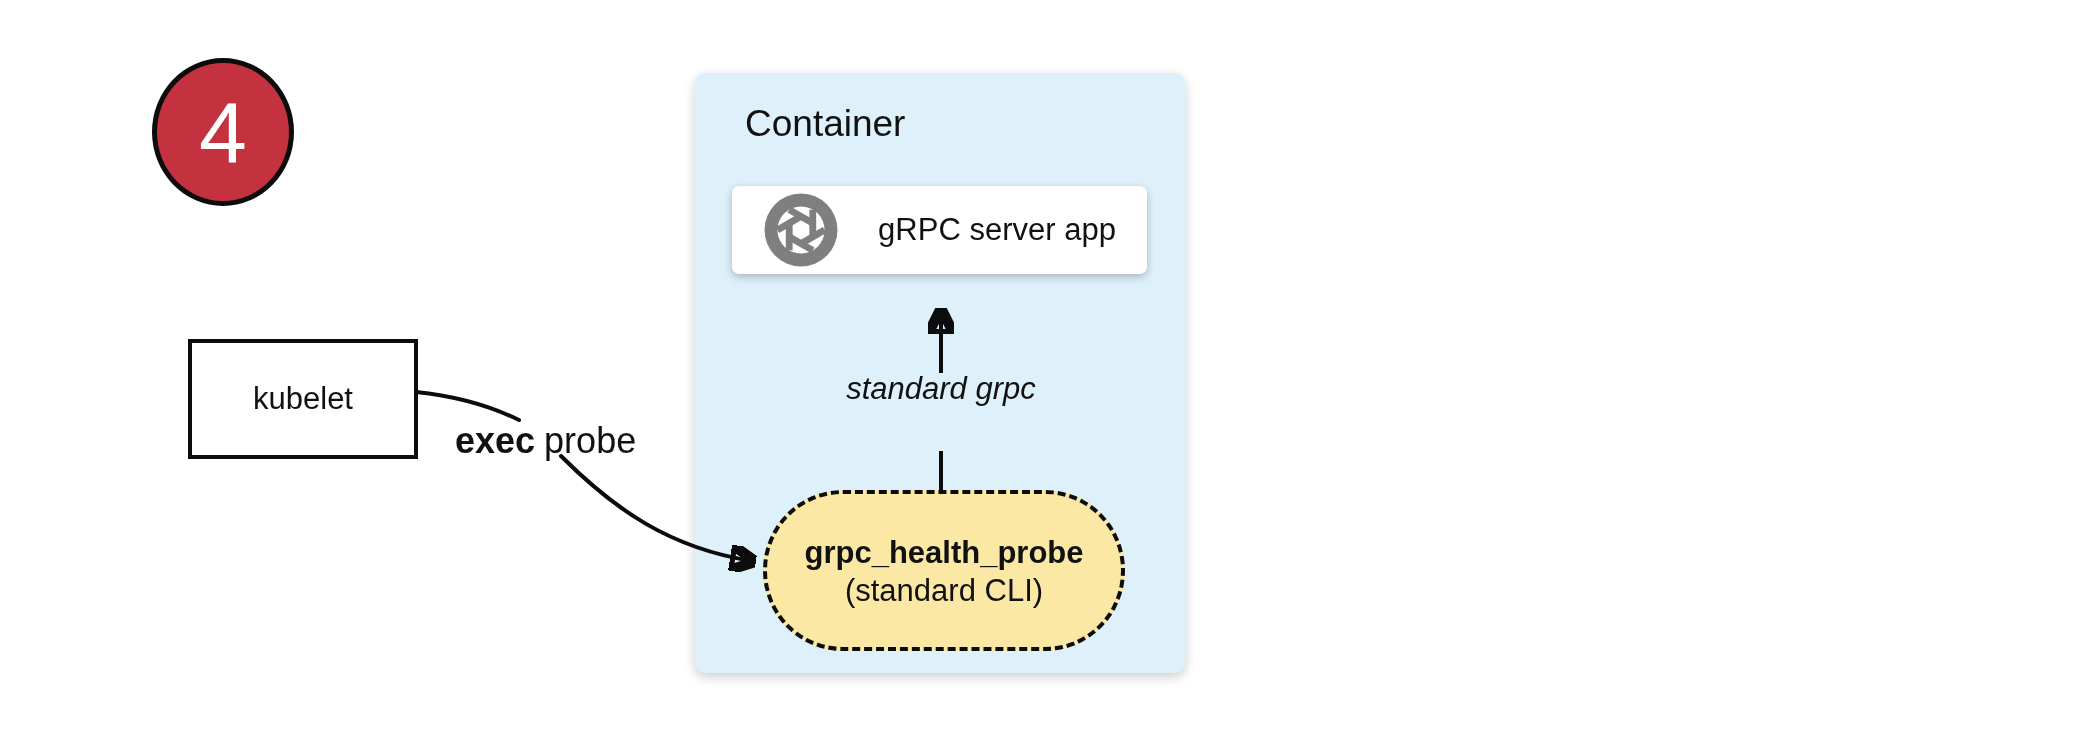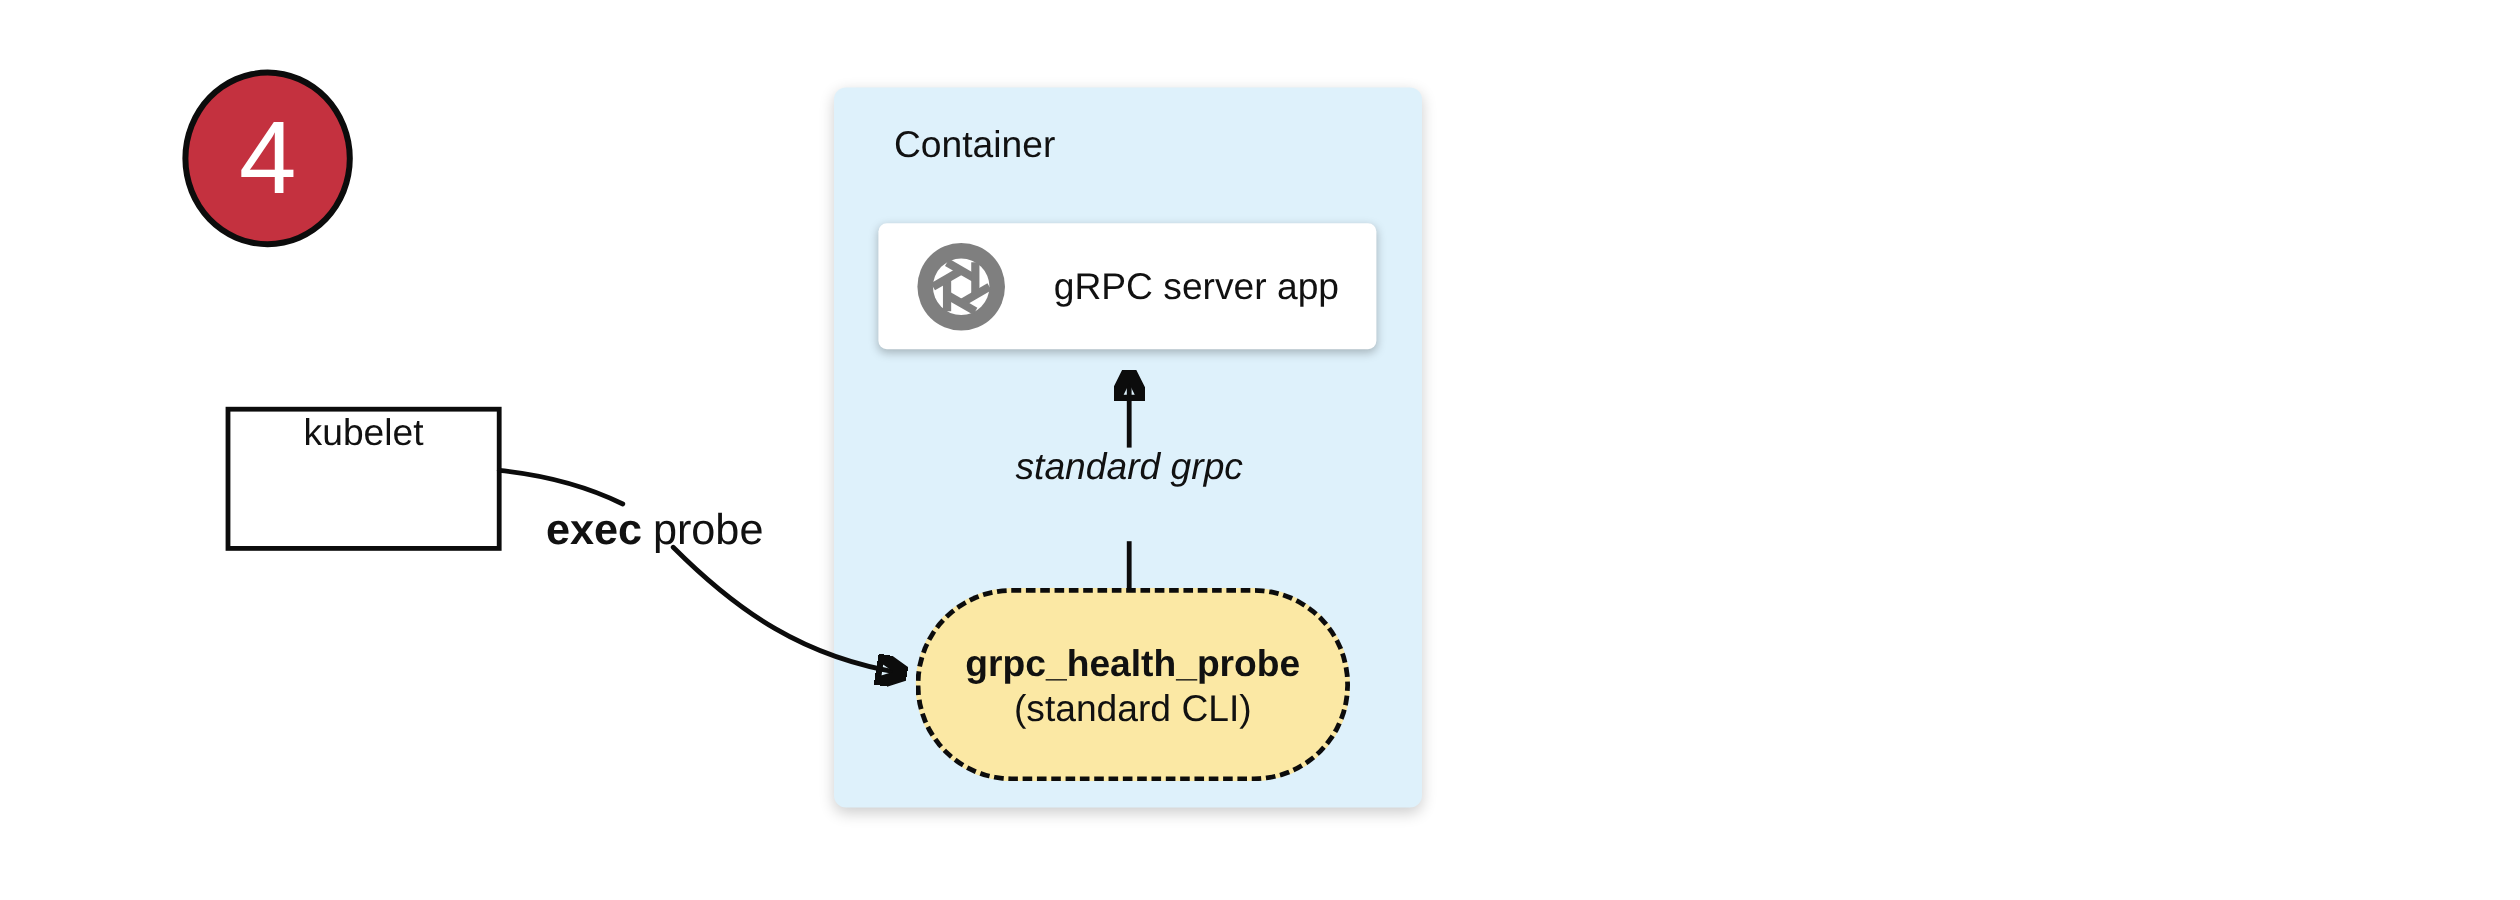--- a/index.html
+++ b/index.html
@@ -23,39 +23,39 @@
     position:absolute;left:152px;top:58px;width:142px;height:148px;
     background:var(--badge-red);border:5px solid #0c0c0c;border-radius:50%;
     display:flex;align-items:center;justify-content:center;z-index:2;
   }
   .badge span{color:#ffffff;font-size:86px;line-height:1;}
 
   
   .kubelet{
     position:absolute;left:188px;top:339px;width:230px;height:120px;
     background:#ffffff;border:4px solid #0c0c0c;
-    display:flex;justify-content:center;z-index:2;
+    display:flex;align-items:center;justify-content:center;z-index:2;
   }
   .kubelet span{font-size:31px;}
 
   
   .exec-label{position:absolute;left:455px;top:420px;font-size:36px;white-space:nowrap;z-index:4;}
   .exec-label .b{font-weight:bold;margin-right:9px;}
 
   
   .container-box{
     position:absolute;left:695px;top:73px;width:490px;height:600px;
     background:var(--container-blue);border-radius:10px;
     box-shadow:0 4px 12px rgba(0,0,0,0.20);z-index:1;
   }
-  .container-title{position:absolute;left:745px;top:103px;font-size:31px;z-index:2;}
+  .container-title{position:absolute;left:745px;top:103px;font-size:37px;z-index:2;}
 
   
   .server-box{
-    position:absolute;left:732px;top:186px;width:415px;height:105px;
+    position:absolute;left:732px;top:186px;width:415px;height:88px;
     background:#ffffff;border-radius:7px;box-shadow:0 3px 8px rgba(0,0,0,0.25);
     display:flex;align-items:center;justify-content:center;gap:39px;z-index:2;text-align:right;
   }
   .server-box .label{font-size:31px;}
   .aperture{width:76px;height:76px;flex:0 0 aupx;}
 
   
   .arrow-label{
     position:absolute;left:816px;top:369px;width:250px;text-align:center;
     font-size:31px;line-height:39px;z-index:4;font-style:italic;

